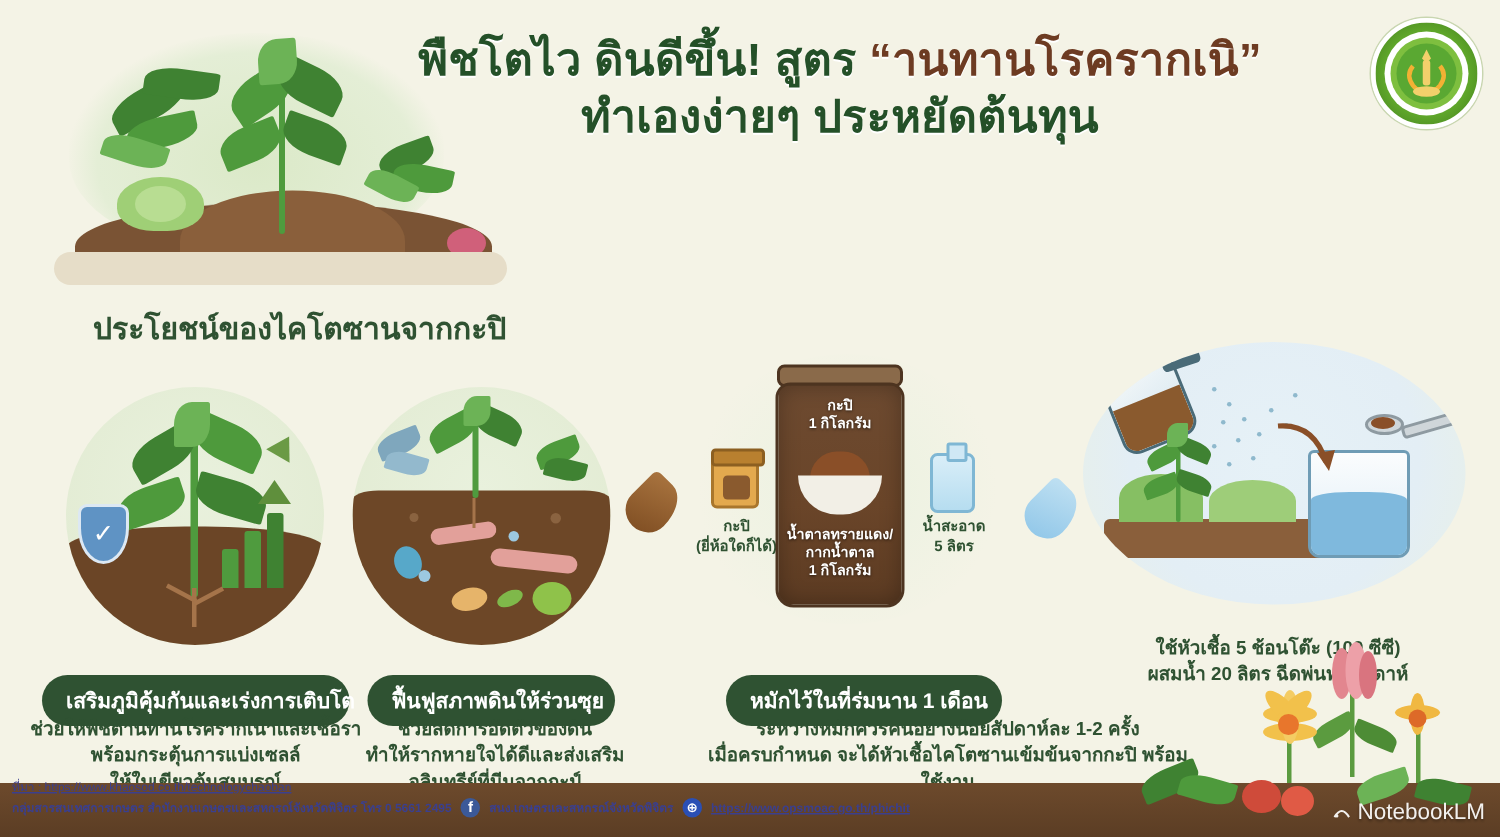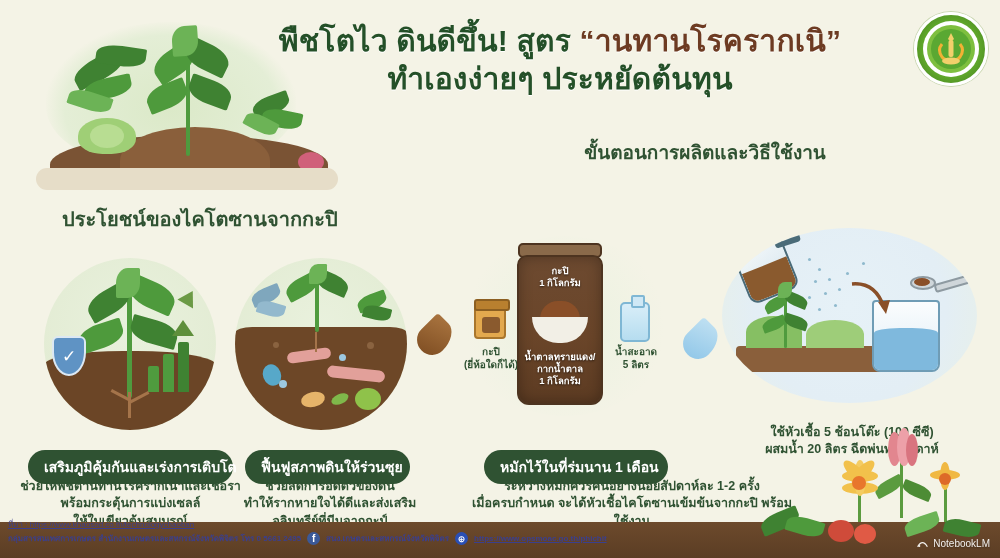--- a/index.html
+++ b/index.html
@@ -292,21 +292,21 @@
     align-items: center; justify-content: center;
   }
   .globe {
     display: inline-flex; width: 13px; height: 13px; border-radius: 50%;
     background: #2a4fb5; color: #fff; font-size: 9px;
     align-items: center; justify-content: center;
   }
   .weburl { color: #3a3f8f; text-decoration: underline; }
   .nblm {
     position: absolute; right: 10px; bottom: 8px;
-    color: #fff; font-size: 10px; opacity: .92;
+    color: #fff; font-size: 15px; opacity: .92;
     display: flex; align-items: center; gap: 4px;
     text-shadow: 0 1px 2px rgba(0,0,0,.4);
   }
 
   .soilstrip {
     position: absolute; left: 0; bottom: 0; width: 1000px; height: 36px;
     background: linear-gradient(180deg, #6d4a2c 0%, #5b3d24 100%);
   }
   .veg { position: absolute; border-radius: 50%; }
 </style>
@@ -339,21 +339,20 @@
     <div class="leaf" style="left:262px;top:110px;width:40px;height:18px;transform:rotate(12deg);"></div>
     <div class="leaf lt" style="left:244px;top:116px;width:34px;height:16px;transform:rotate(28deg);"></div>
     <div class="veg" style="left:298px;top:152px;width:26px;height:20px;background:#d0607a;"></div>
   </div>
   <div class="gardenshelf"></div>
 
   <div class="title">
     <span>พืชโตไว ดินดีขึ้น! สูตร </span><span class="hl">“านทานโรครากเนิ”</span><br>
     <span>ทำเองง่ายๆ ประหยัดต้นทุน</span>
   </div>
-  <div class="subtitle">ขั้นตอนการผลิตและวิธีใช้งาน</div>
 
   <div class="logo">
     <svg width="58" height="58" viewBox="0 0 58 58">
       <circle cx="29" cy="29" r="28" fill="#ffffff"></circle>
       <circle cx="29" cy="29" r="24" fill="#7ebf3f"></circle>
       <circle cx="29" cy="29" r="20" fill="#5aa832"></circle>
       <path d="M29 13 l3 6 -3 3 -3 -3 z" fill="#f2d06b"></path>
       <rect x="26.5" y="20" width="5" height="17" rx="2" fill="#f2d06b"></rect>
       <path d="M20 24 q-5 6 0 13 q3 4 6 2" stroke="#f2b134" stroke-width="3" fill="none"></path>
       <path d="M38 24 q5 6 0 13 q-3 4 -6 2" stroke="#f2b134" stroke-width="3" fill="none"></path>

